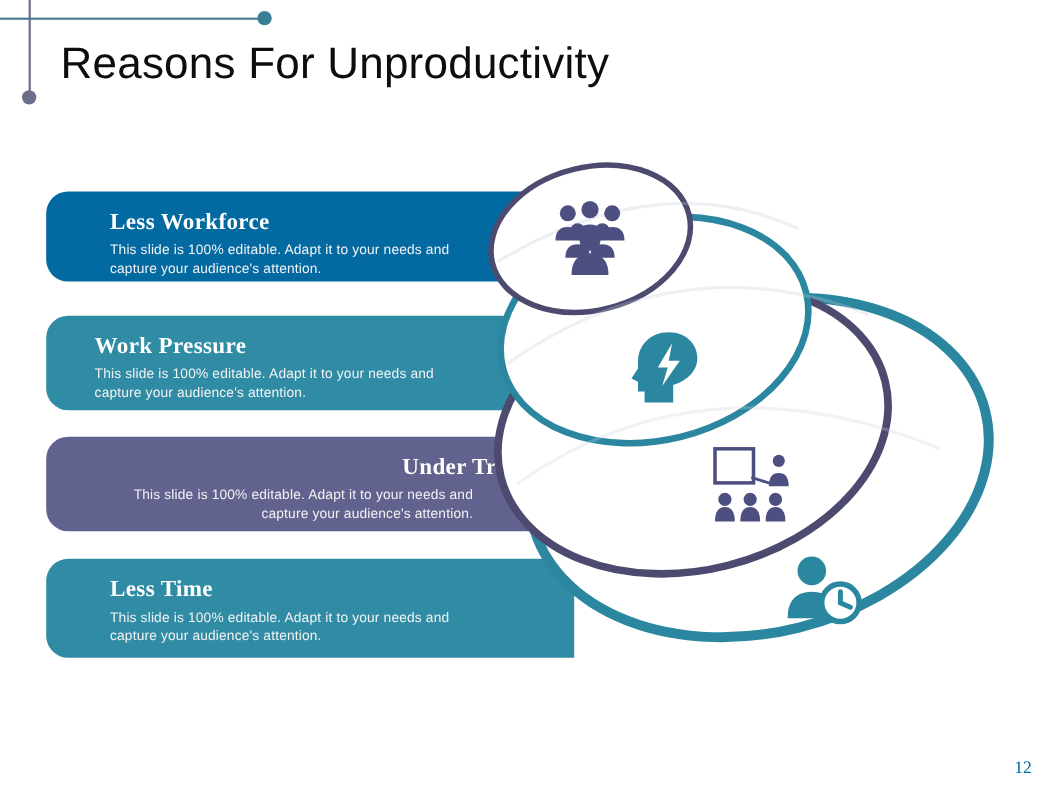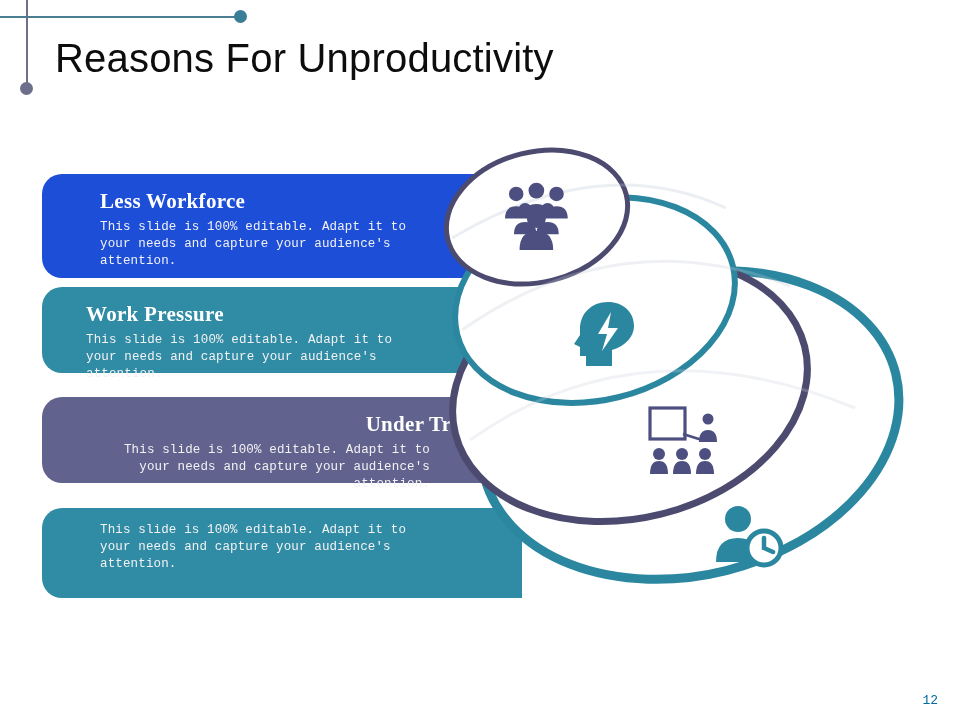--- a/index.html
+++ b/index.html
@@ -81,30 +81,30 @@
   .panel-title {
     font-family: "Liberation Serif", serif;
     font-weight: bold;
     font-size: 21px;
     line-height: 26px;
     color: #ffffff;
     letter-spacing: 0.3px;
     margin: 0 0 5px 0;
   }
   .panel-body {
-    font-family: Liberation Mono, monospace;
+    font-family: Liberation Sans, sans-serif;
     font-size: 12.5px;
     line-height: 17px;
     color: #f2f2f4;
     letter-spacing: 0.15px;
     max-width: 330px;
     margin: 0;
   }
 
-  .panel-1 { top: 174px; height: 104px; background: #1d4ed8; }
+  .panel-1 { top: 174px; height: 82px; background: #0369a1; }
   .panel-2 { top: 287px; height: 86px; background: #2f8ca4; padding-left: 44px; }
   .panel-3 { top: 397px; height: 86px; background: #62628e; text-align: right; }
   .panel-4 { top: 508px; height: 90px; background: #2f8ca4; }
 
   
   .ellipse-stack {
     position: absolute;
     left: 0;
     top: 0;
     width: 960px;
@@ -112,22 +112,22 @@
     z-index: 3;
     pointer-events: none;
   }
   .ellipse-stack svg { display: block; }
 
   
   .page-number {
     position: absolute;
     right: 22px;
     bottom: 12px;
-    font-family: Liberation Mono, monospace;
-    font-size: 13px;
+    font-family: Liberation Serif, serif;
+    font-size: 16px;
     color: #0369a1;
     z-index: 5;
   }
 </style>
 </head>
 <body>
 
 <div id="slide">
 
   <div class="deco-hline"></div>
@@ -146,20 +146,21 @@
     <div class="panel-title">Work Pressure</div>
     <div class="panel-body">This slide is 100% editable. Adapt it to your needs and capture your audience's attention.</div>
   </div>
 
   <div class="panel panel-3">
     <div class="panel-title">Under Trained</div>
     <div class="panel-body">This slide is 100% editable. Adapt it to your needs and capture your audience's attention.</div>
   </div>
 
   <div class="panel panel-4">
+    <div class="panel-title">Less Time</div>
     <div class="panel-body">This slide is 100% editable. Adapt it to your needs and capture your audience's attention.</div>
   </div>
 
   <div class="ellipse-stack">
     <svg width="960" height="720" viewBox="0 0 960 720" xmlns="http://www.w3.org/2000/svg">
 
       <g transform="translate(690,425) rotate(-14)">
         <ellipse cx="0" cy="0" rx="212" ry="150" fill="#ffffff" stroke="#2b87a0" stroke-width="9"></ellipse>
       </g>
 

